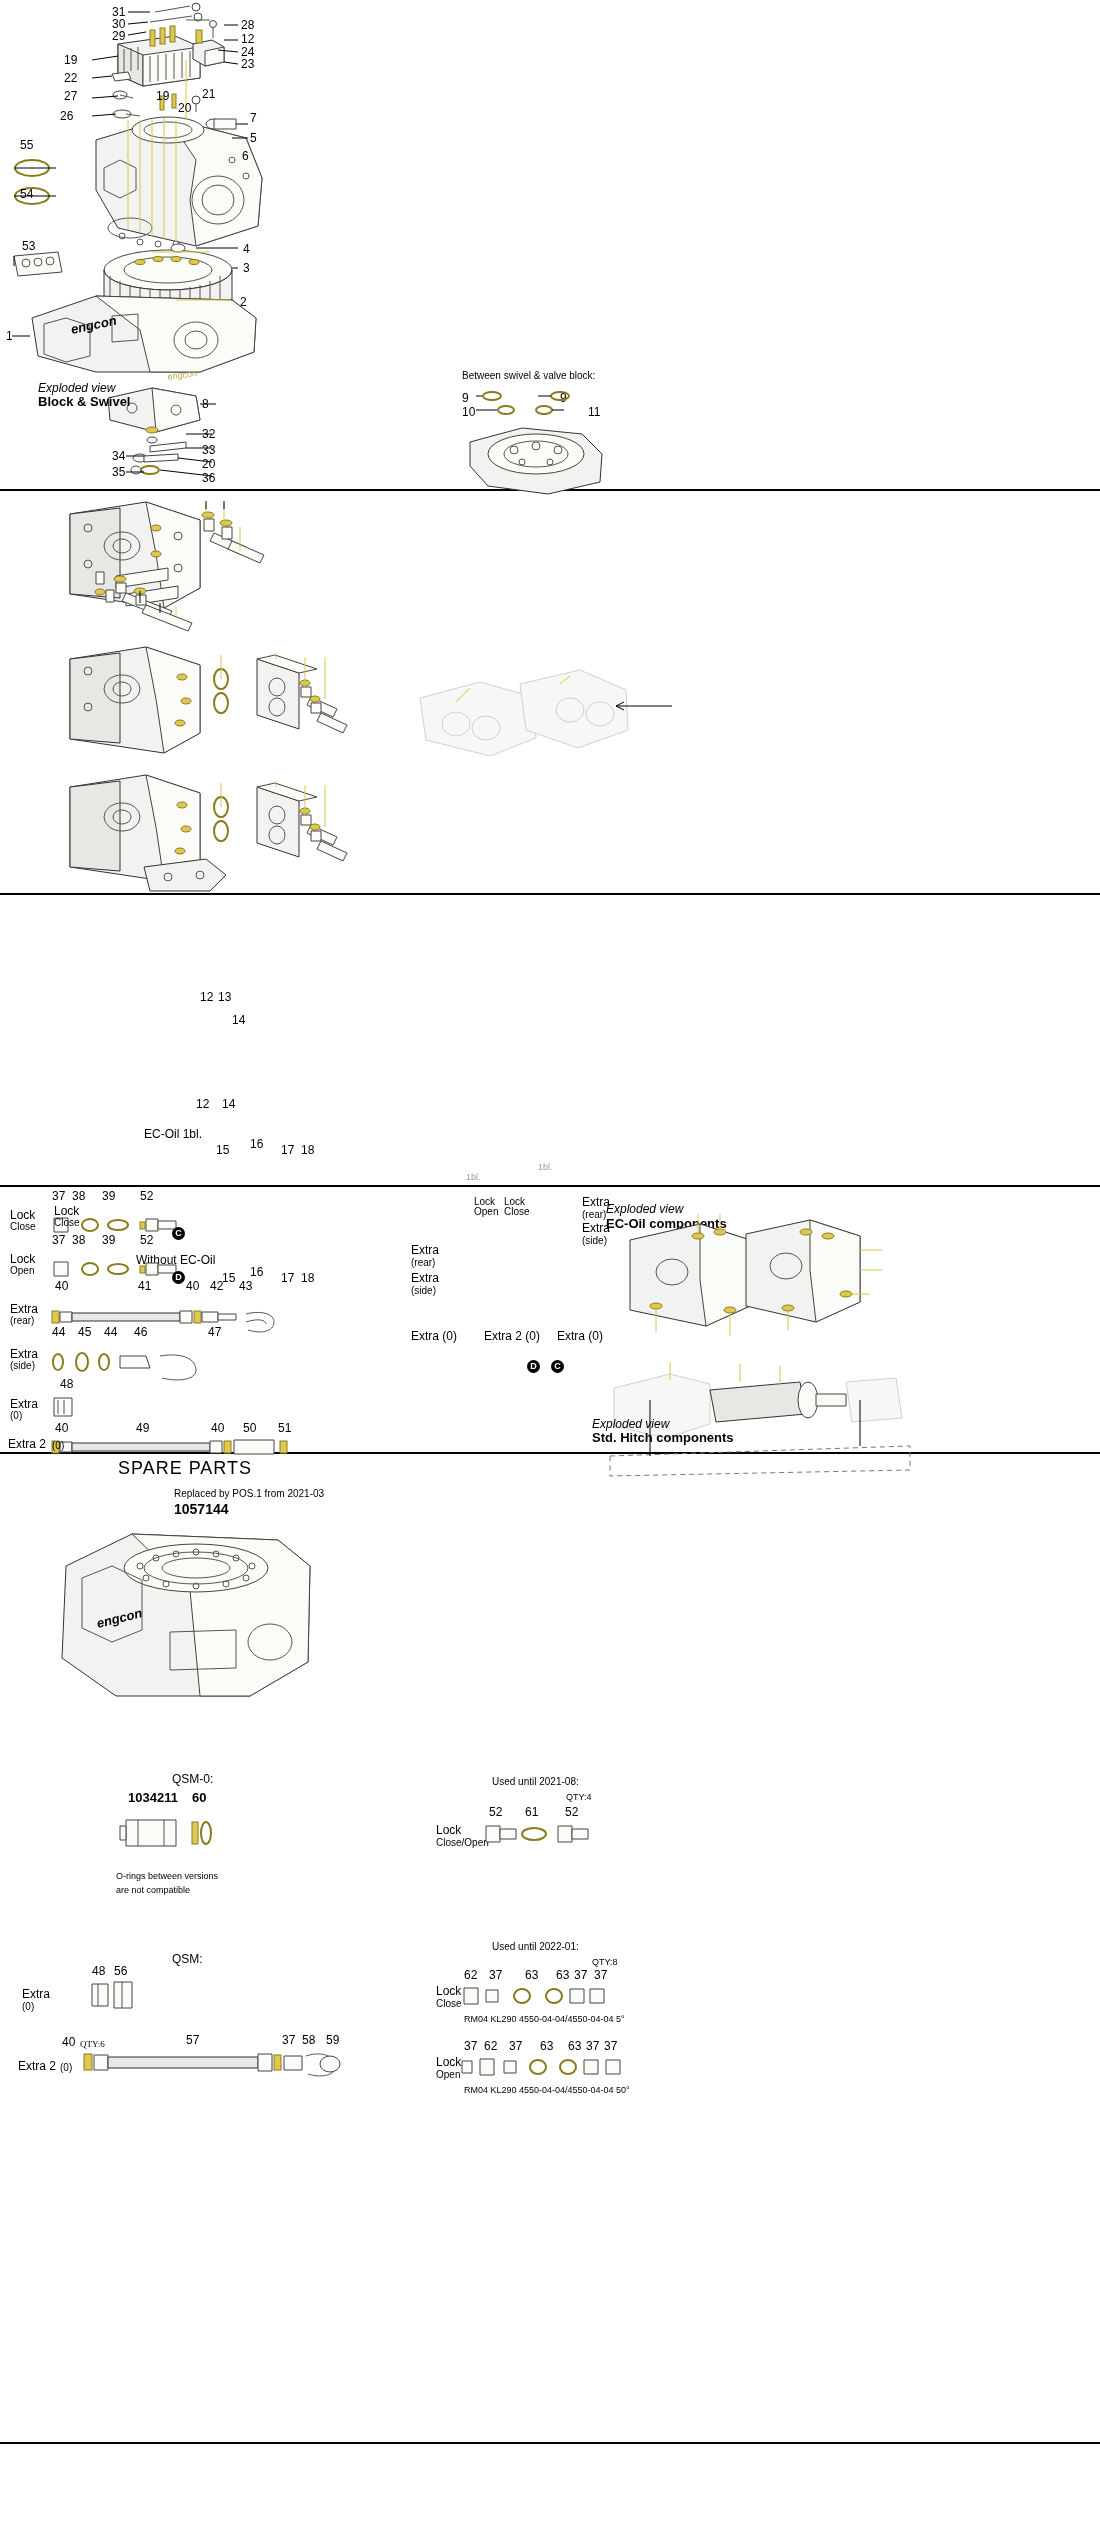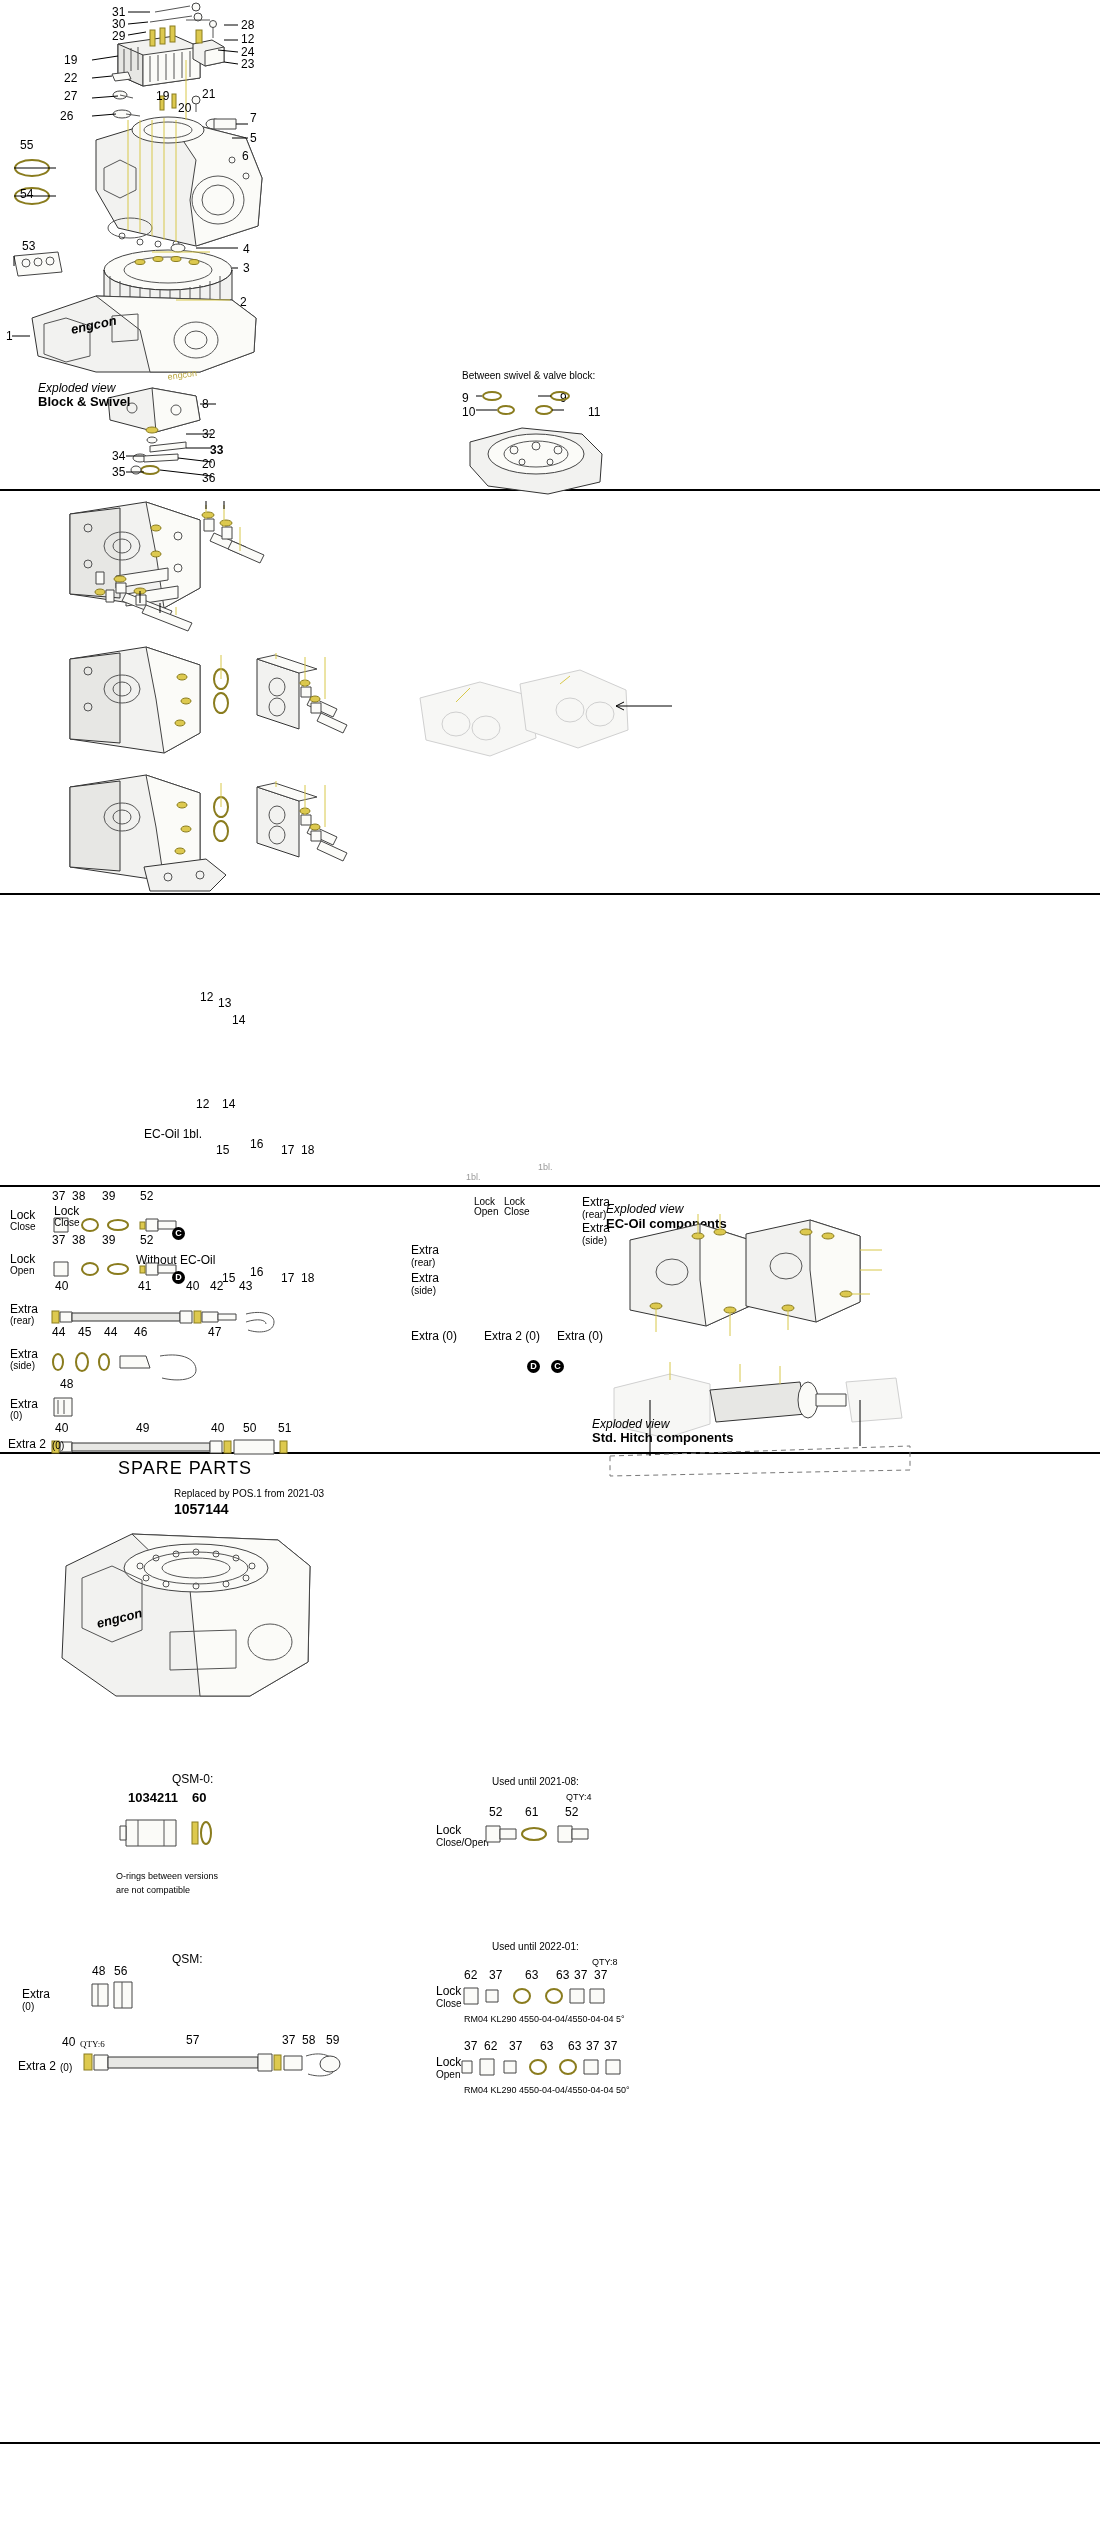--- a/index.html
+++ b/index.html
@@ -234,21 +234,21 @@
   <div class="lbl" style="left:242px;top:150px;">6</div>
   <div class="lbl" style="left:20px;top:139px;">55</div>
   <div class="lbl" style="left:20px;top:188px;">54</div>
   <div class="lbl" style="left:22px;top:240px;">53</div>
   <div class="lbl" style="left:243px;top:243px;">4</div>
   <div class="lbl" style="left:243px;top:262px;">3</div>
   <div class="lbl" style="left:240px;top:296px;">2</div>
   <div class="lbl" style="left:6px;top:330px;">1</div>
   <div class="lbl" style="left:202px;top:398px;">8</div>
   <div class="lbl" style="left:202px;top:428px;">32</div>
-  <div class="lbl" style="left:210px;top:444px;font-weight:bold;">33</div>
+  <div class="lbl" style="left:202px;top:444px;">33</div>
   <div class="lbl" style="left:112px;top:450px;">34</div>
   <div class="lbl" style="left:202px;top:458px;">20</div>
   <div class="lbl" style="left:112px;top:466px;">35</div>
   <div class="lbl" style="left:202px;top:472px;">36</div>
 
   <div class="lbl i" style="left:38px;top:382px;">Exploded view</div>
   <div class="lbl b" style="left:38px;top:396px;font-size:13px;">Block &amp; Swivel</div>
 
   <div class="lbl s" style="left:462px;top:370px;">Between swivel &amp; valve block:</div>
   <div class="lbl" style="left:462px;top:392px;">9</div>
@@ -411,21 +411,21 @@
       <ellipse class="ghost" cx="46" cy="56" rx="14" ry="12"></ellipse>
       <ellipse class="ghost" cx="76" cy="60" rx="14" ry="12"></ellipse>
       <ellipse class="ghost" cx="160" cy="42" rx="14" ry="12"></ellipse>
       <ellipse class="ghost" cx="190" cy="46" rx="14" ry="12"></ellipse>
       <path class="ylead" d="M46 34 L60 20 M150 16 L160 8"></path>
       <path class="klead" d="M262 38 L206 38 M206 38 L214 34 M206 38 L214 42"></path>
     </g>
   </svg>
 
   <div class="lbl" style="left:200px;top:991px;">12</div>
-  <div class="lbl" style="left:218px;top:991px;margin-top:6px;">13</div>
+  <div class="lbl" style="left:218px;top:991px;">13</div>
   <div class="lbl" style="left:232px;top:1014px;">14</div>
   <div class="lbl" style="left:196px;top:1098px;">12</div>
   <div class="lbl" style="left:222px;top:1098px;">14</div>
   <div class="lbl" style="left:144px;top:1128px;">EC-Oil 1bl.</div>
 
   <div class="lbl" style="left:216px;top:1144px;">15</div>
   <div class="lbl" style="left:250px;top:1138px;">16</div>
   <div class="lbl" style="left:281px;top:1144px;">17</div>
   <div class="lbl" style="left:301px;top:1144px;">18</div>
   <div class="lbl" style="left:136px;top:1254px;">Without EC-Oil</div>

